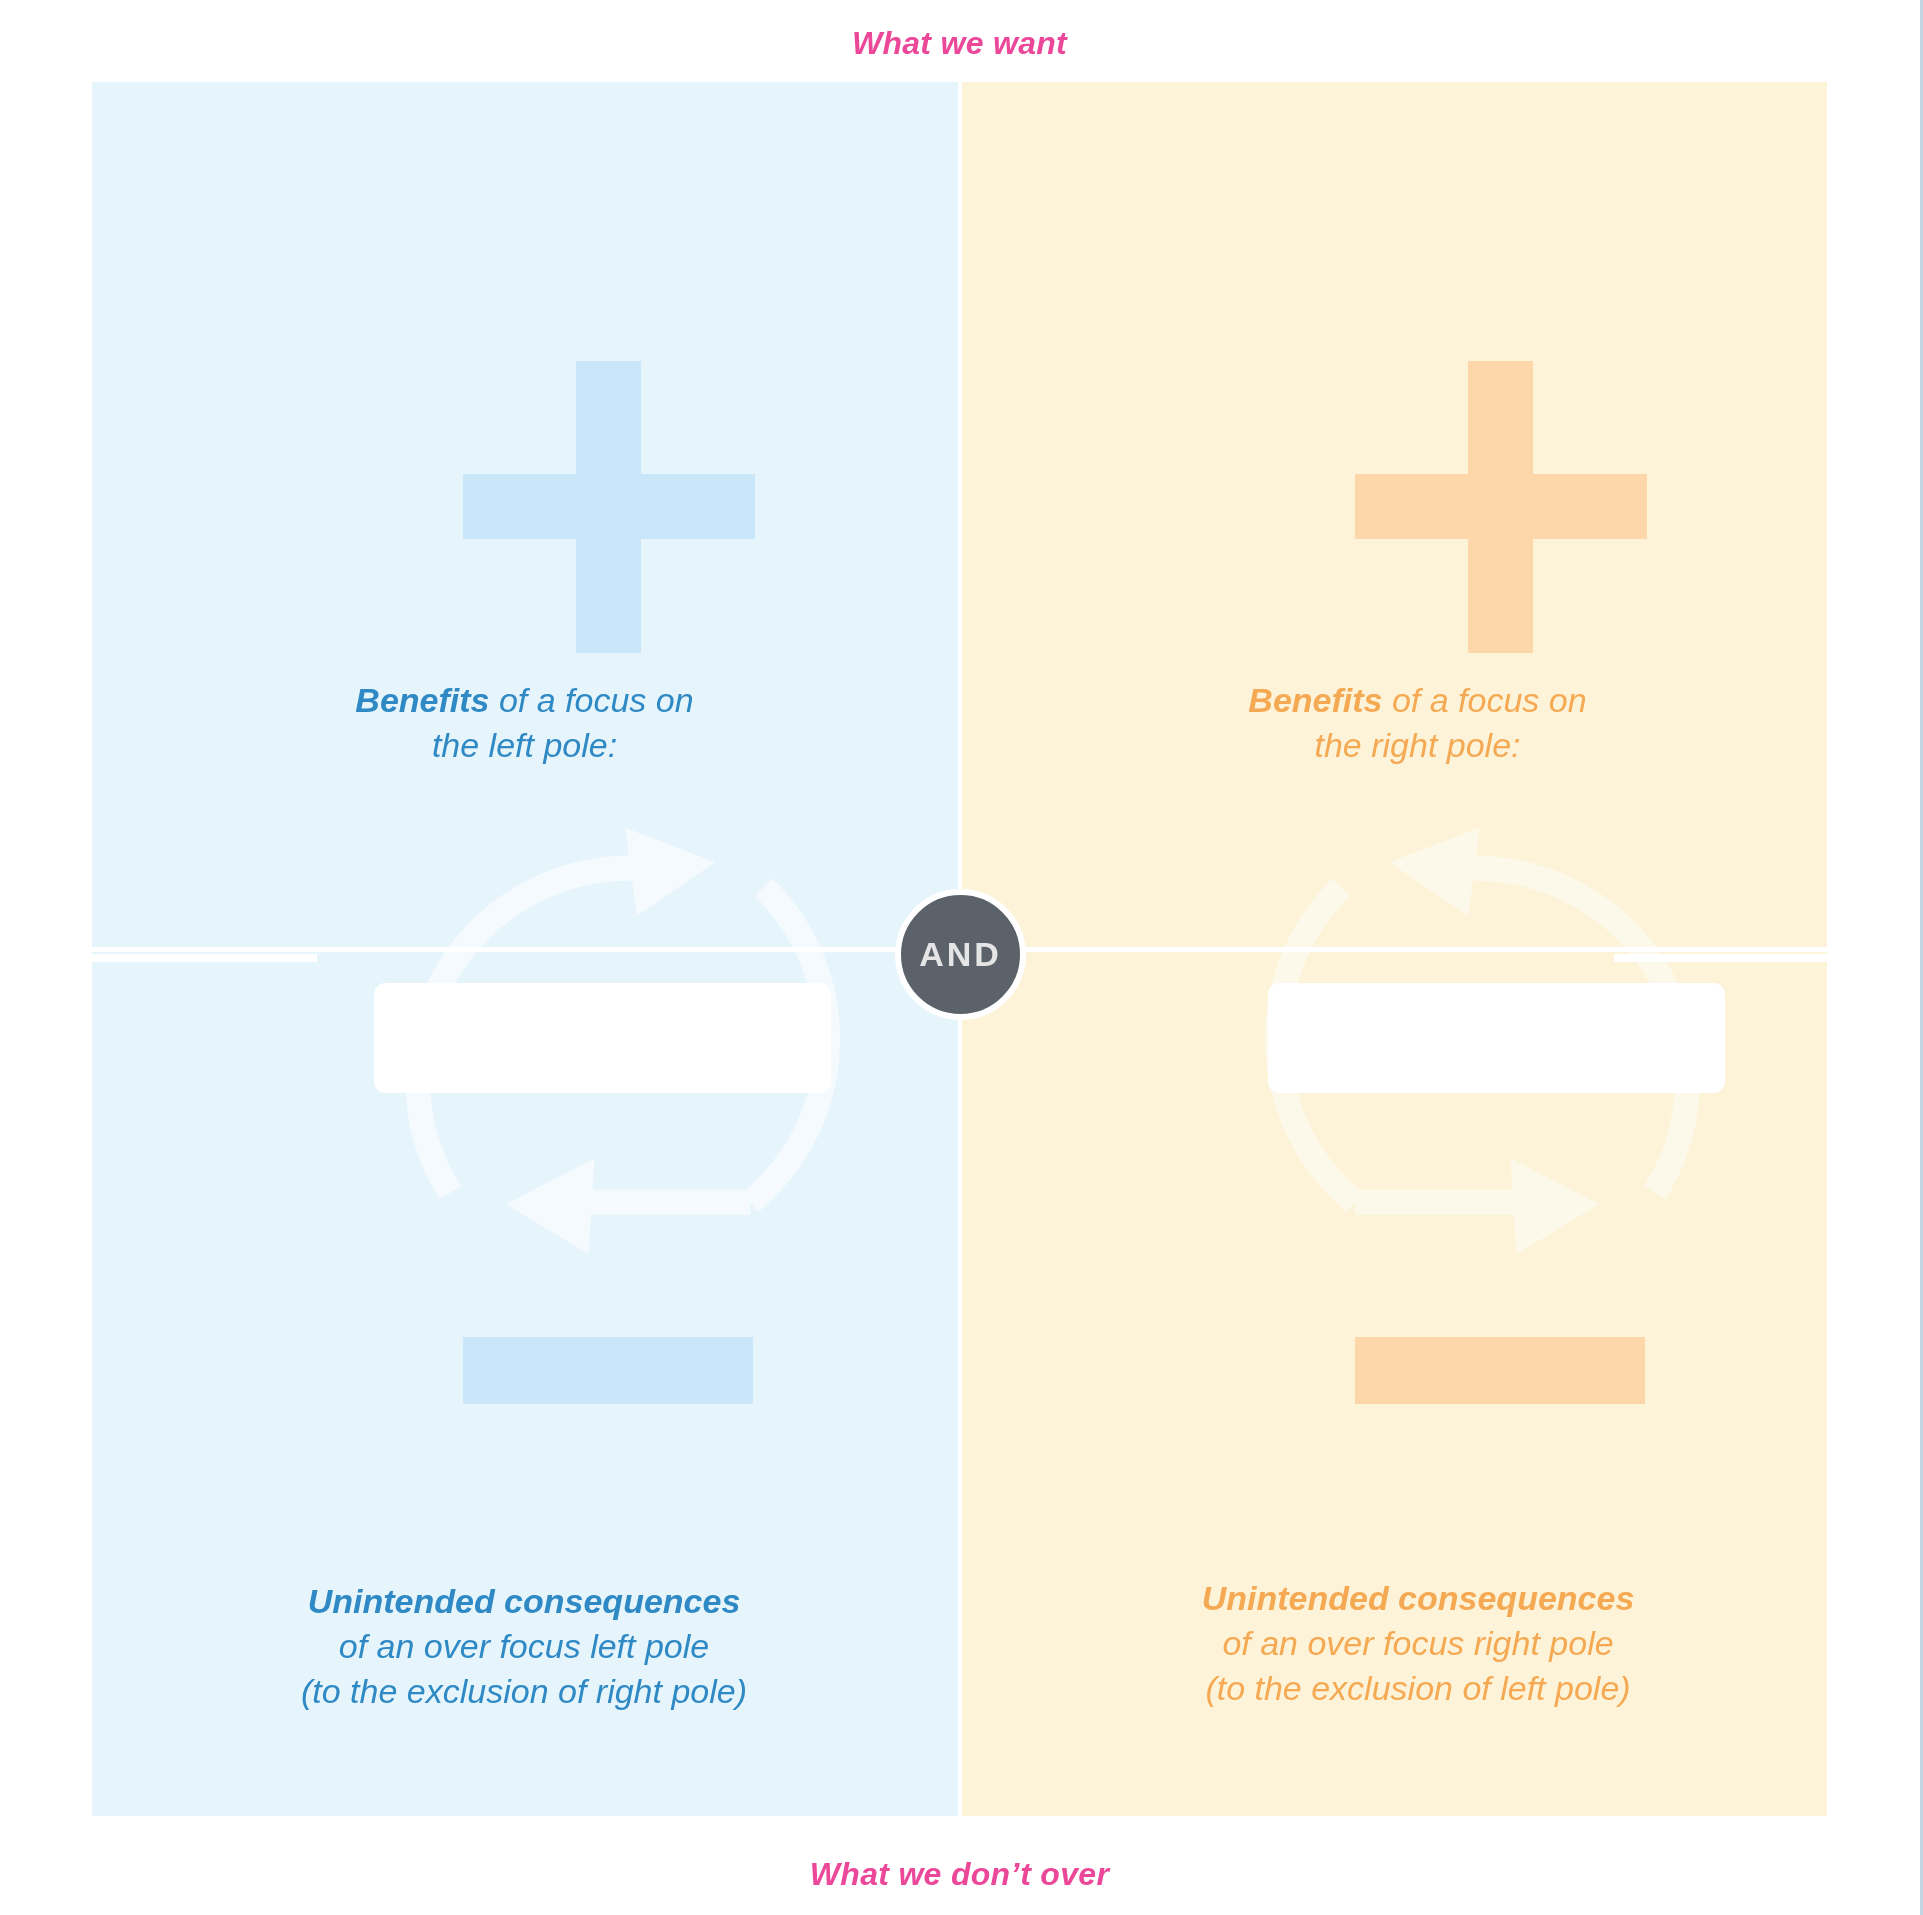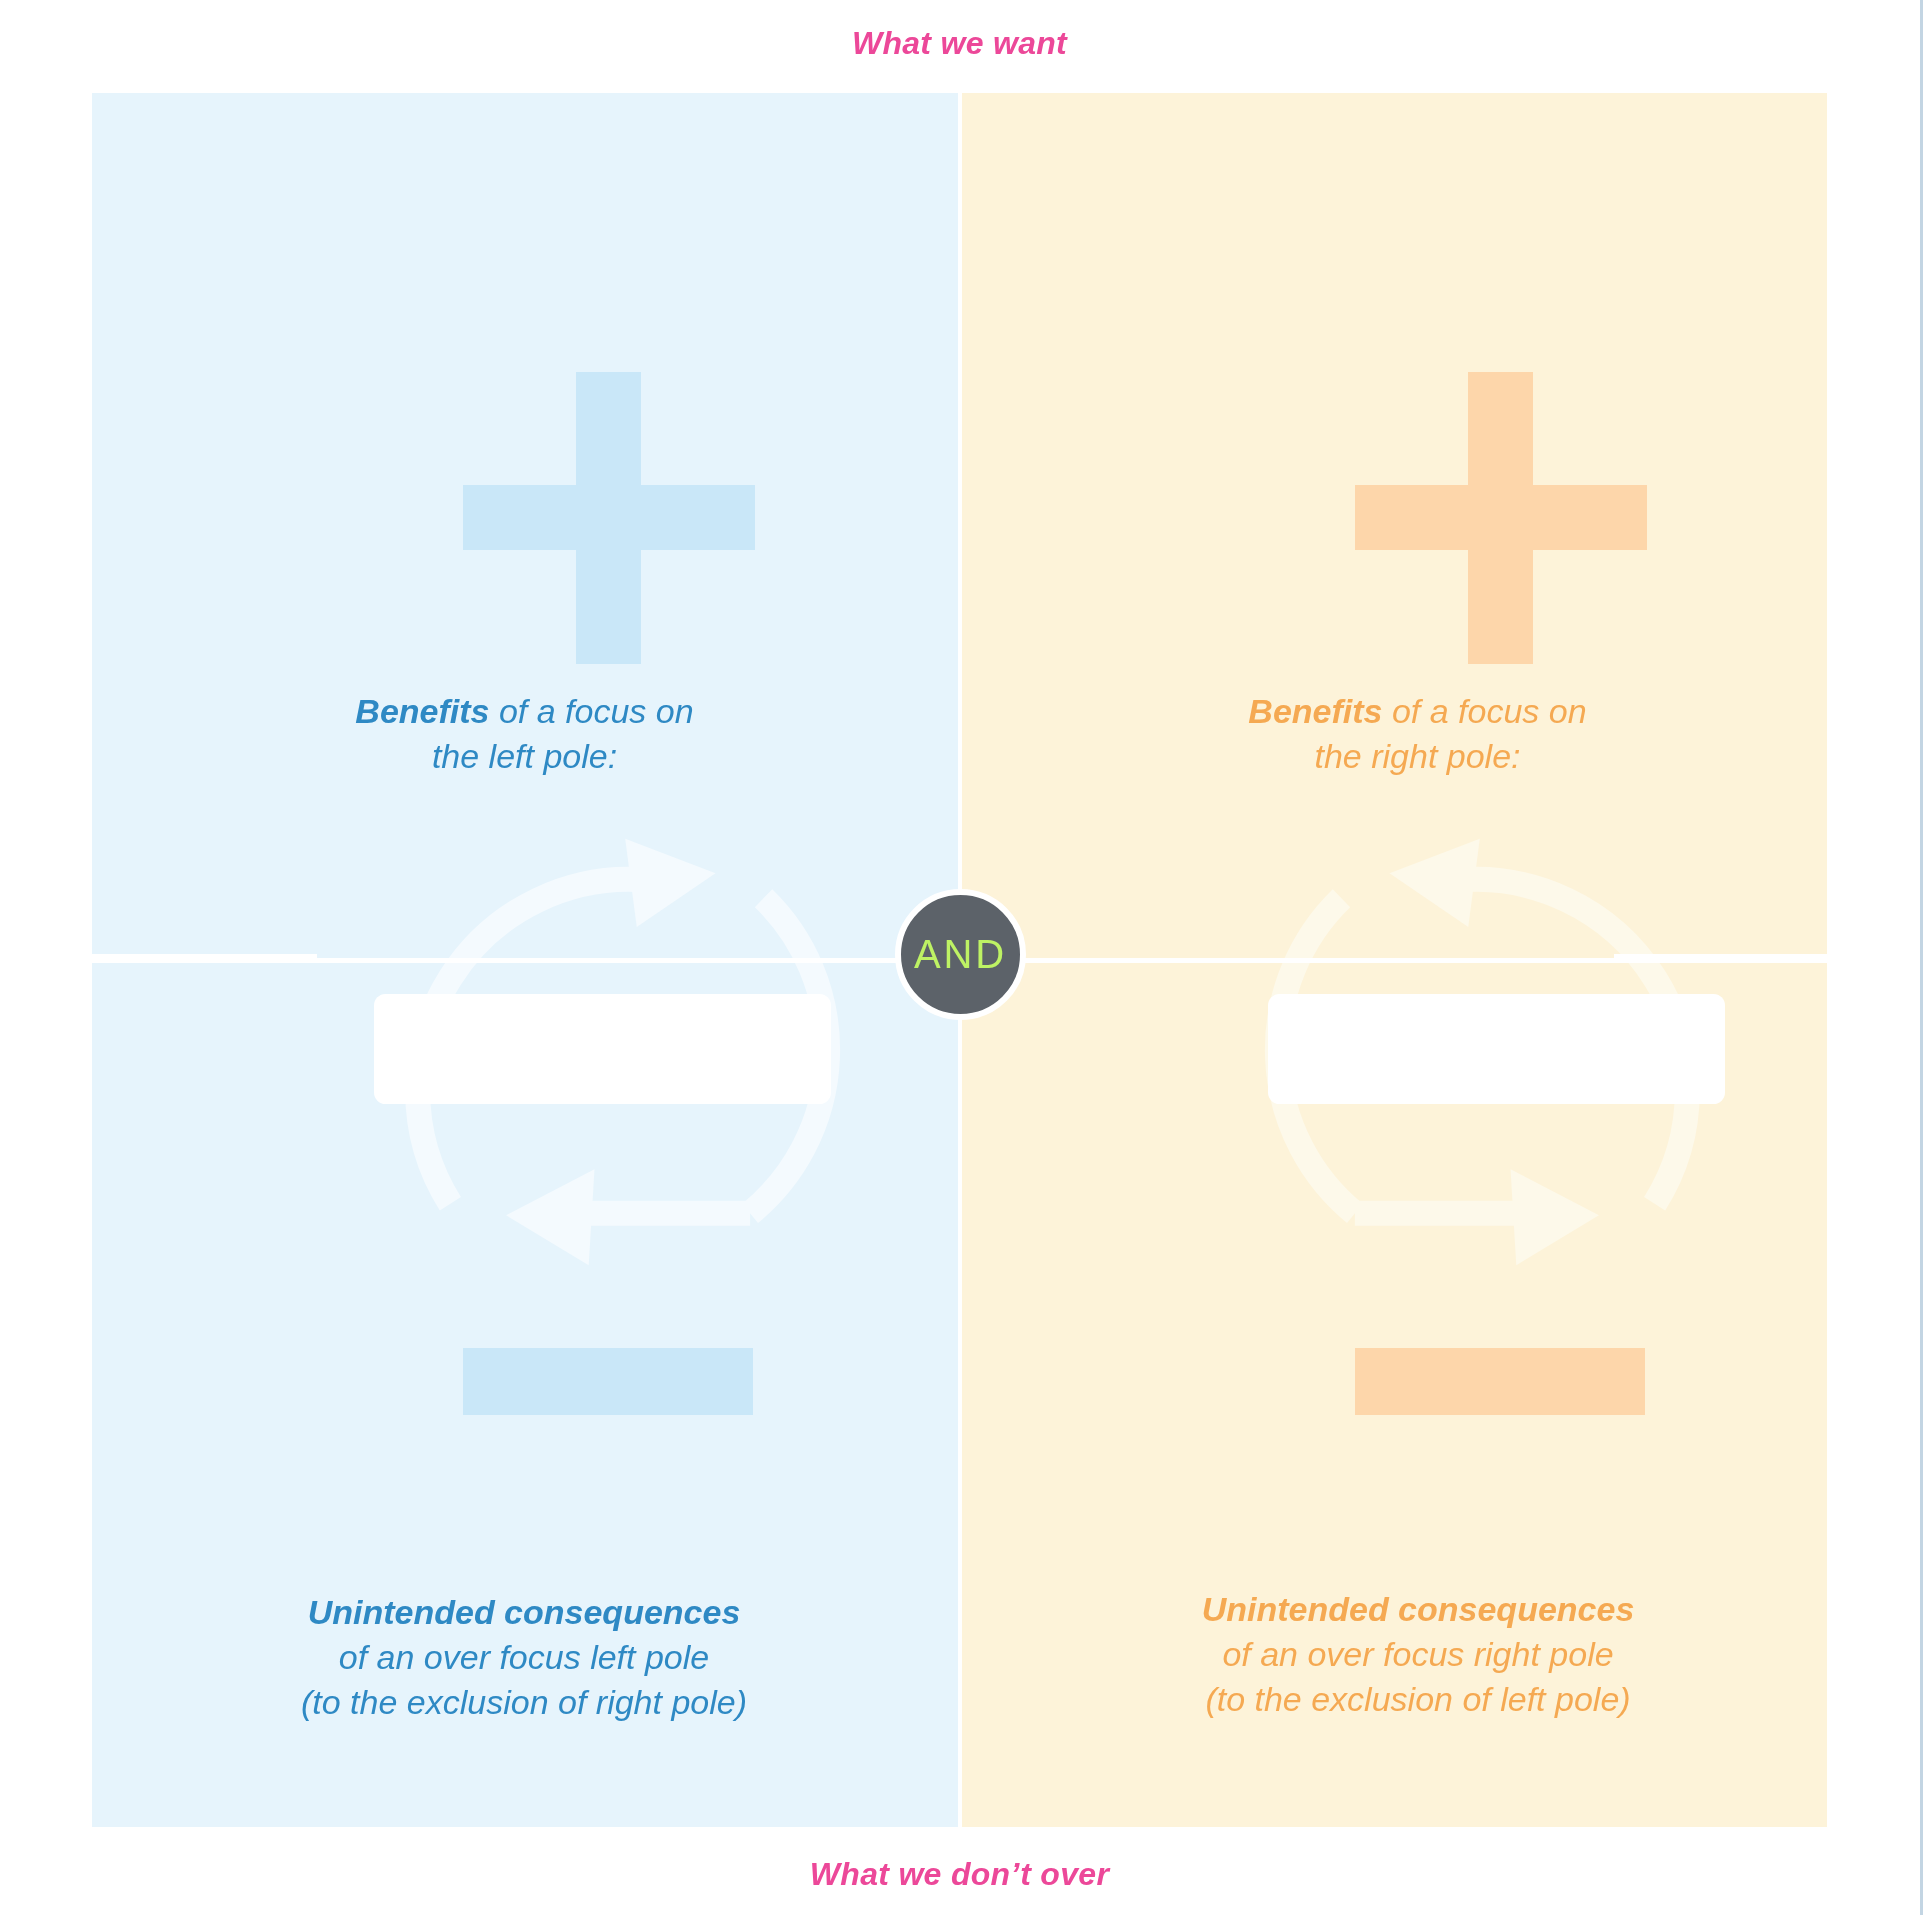--- a/index.html
+++ b/index.html
@@ -39,21 +39,21 @@
     letter-spacing: 0.3px;
     white-space: nowrap;
   }
   #label-top    { top: 25px; }
   #label-bottom { top: 1856px; }
 
   
   #quadrant-grid {
     position: absolute;
     left: 92px;
-    top: 93px;
+    top: 82px;
     width: 1735px;
     height: 1734px;
   }
   .quadrant {
     position: absolute;
     width: 866px;
     height: 865px;
     overflow: hidden;
   }
   .q-left  { left: 0; }
@@ -153,23 +153,23 @@
     height: 131px;
     border-radius: 50%;
     background: #5c6269;
     border: 6.7px solid #ffffff;
     box-sizing: border-box;
     display: flex;
     align-items: center;
     justify-content: center;
   }
   #and-node-label {
-    color: #bef264;
-    font-size: 40px;
-    font-weight: normal;
+    color: #e5e5e5;
+    font-size: 34px;
+    font-weight: bold;
     letter-spacing: 2.9px;
   }
 
   
   .caption {
     position: absolute;
     text-align: center;
     font-size: 34px;
     font-style: italic;
     line-height: 1.32;

